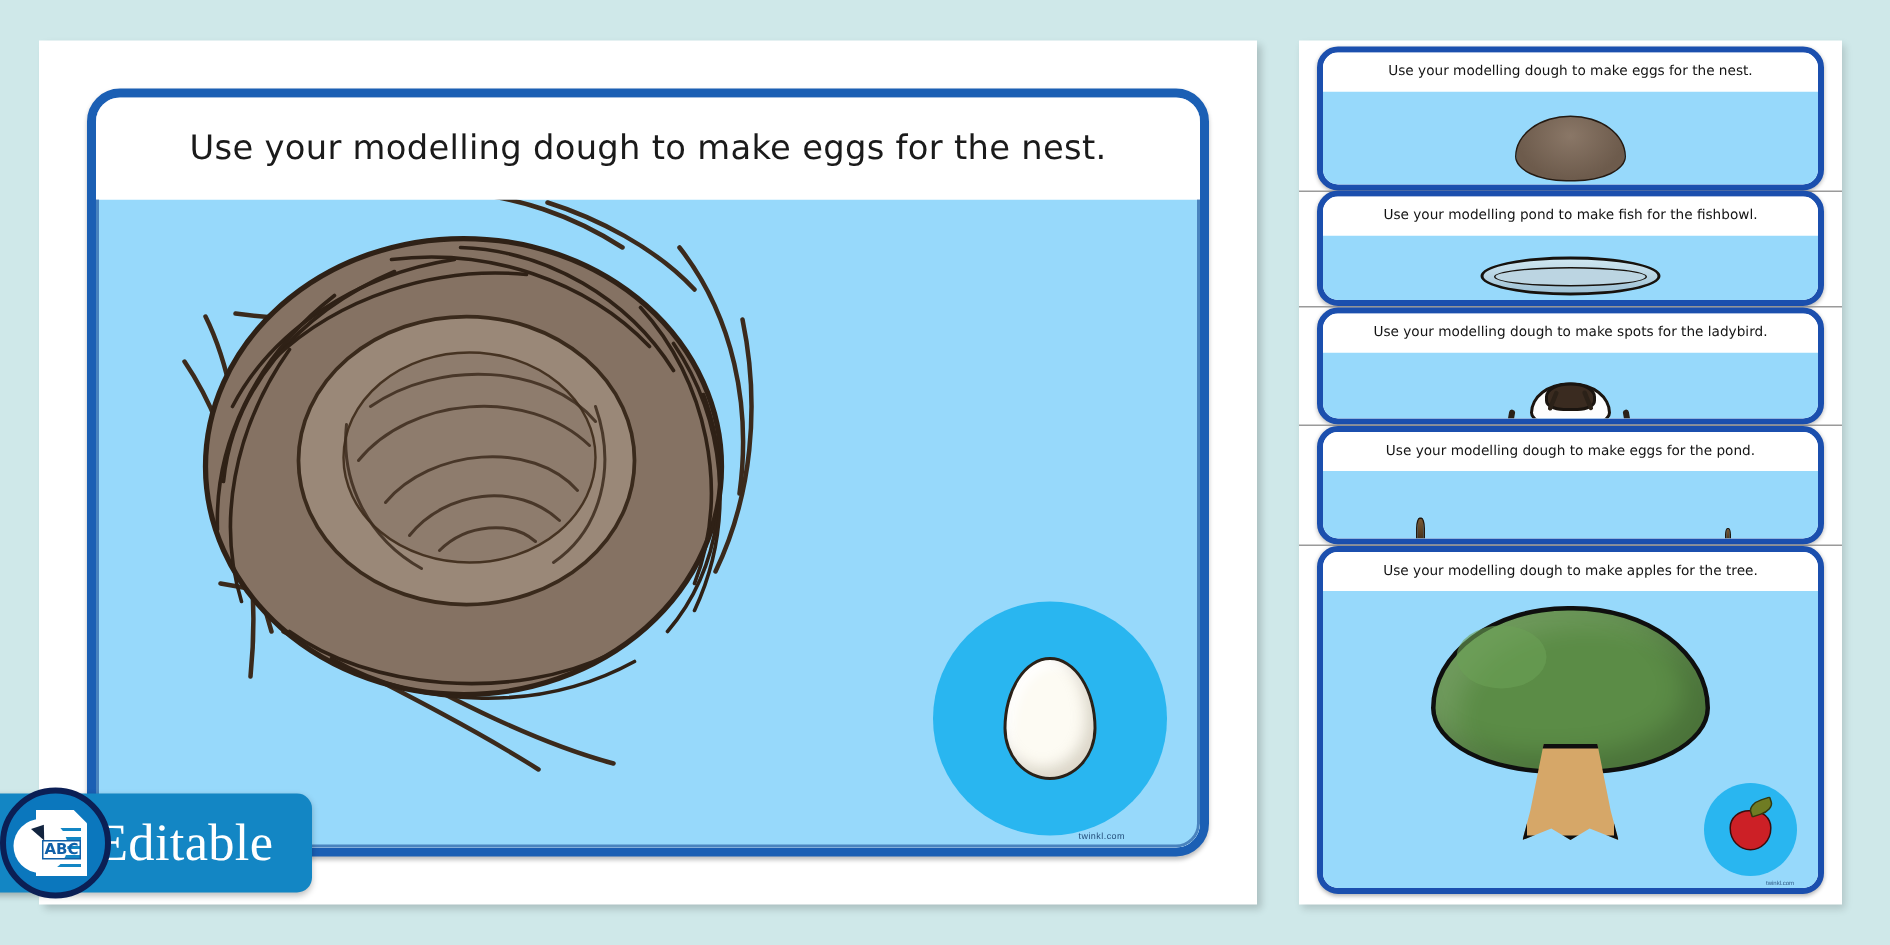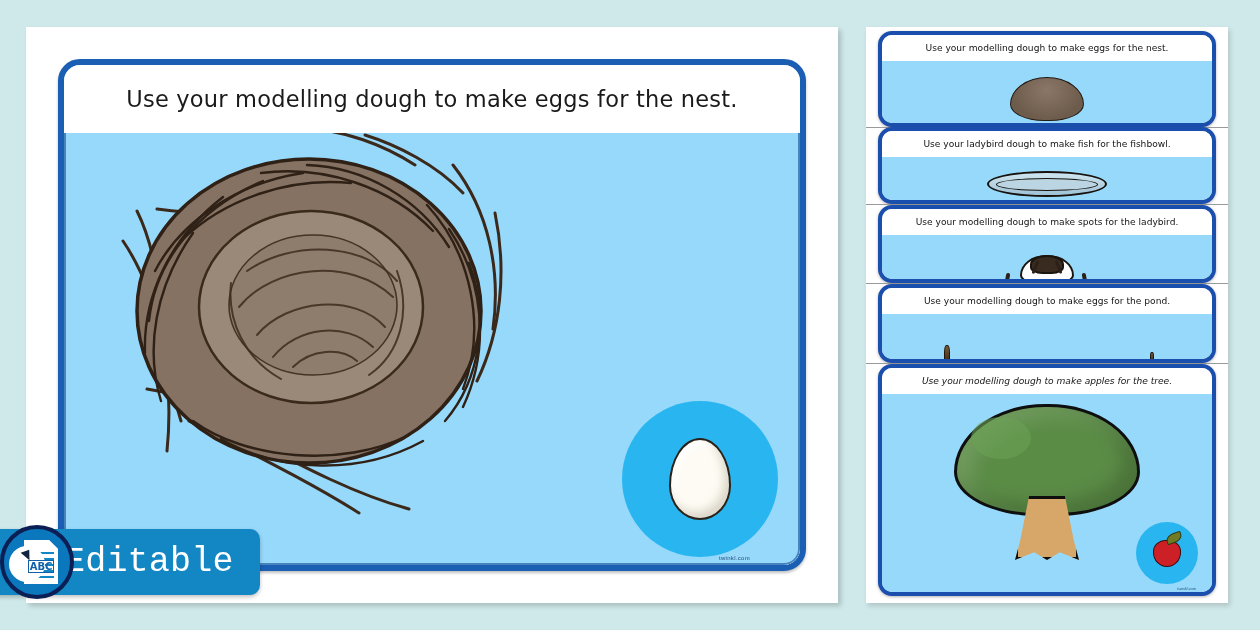--- a/index.html
+++ b/index.html
@@ -105,21 +105,21 @@
     height: 66px;
     background: #1386c4;
     border-radius: 10px;
     padding: 0 26px 0 82px;
     display: flex; align-items: center;
     box-shadow: 0 2px 4px rgba(0,0,0,.25);
   }
   .eb-pill > span {
     color: #ffffff;
     font-size: 35px;
-    font-family: Liberation Mono, monospace;
+    font-family: Liberation Serif, serif;
     letter-spacing: .2px;
   }
   .eb-circle {
     position: absolute;
     left: 18px; top: -3px;
     width: 74px; height: 74px;
     border-radius: 50%;
     background: #0b77bd;
     border: 4px solid #0b1f55;
     display: flex; align-items: center; justify-content: center;
@@ -401,21 +401,21 @@
       <span>Use your modelling dough to make eggs for the nest.</span>
     </div>
     <div class="t-body">
       <div class="mini-nest"></div>
     </div>
   </div>
   <div class="thumb-sep" style="top:100px;"></div>
 
   <div class="thumb" style="top:100px;height:77px;">
     <div class="t-title">
-      <span>Use your ladybird dough to make fish for the fishbowl.</span>
+      <span>Use your modelling pond to make fish for the fishbowl.</span>
     </div>
     <div class="t-body">
       <div class="mini-bowl"></div>
     </div>
   </div>
   <div class="thumb-sep" style="top:177px;"></div>
 
   <div class="thumb" style="top:178px;height:78px;text-align:center;">
     <div class="t-title">
       <span>Use your modelling dough to make spots for the ladybird.</span>
@@ -435,21 +435,21 @@
     <div class="t-title">
       <span>Use your modelling dough to make eggs for the pond.</span>
     </div>
     <div class="t-body">
       <div class="mini-reed" style="left:62px;"></div>
       <div class="mini-reed small" style="left:268px;"></div>
     </div>
   </div>
   <div class="thumb-sep" style="top:336px;"></div>
 
-  <div class="thumb" style="top:337px;height:232px;font-style:italic;">
+  <div class="thumb" style="top:337px;height:232px;">
     <div class="t-title">
       <span>Use your modelling dough to make apples for the tree.</span>
     </div>
     <div class="t-body">
       <div class="mini-tree">
         <div class="tree-canopy"></div>
         <div class="tree-trunk"></div>
       </div>
       <div class="apple-badge">
         <div class="apple"></div>

